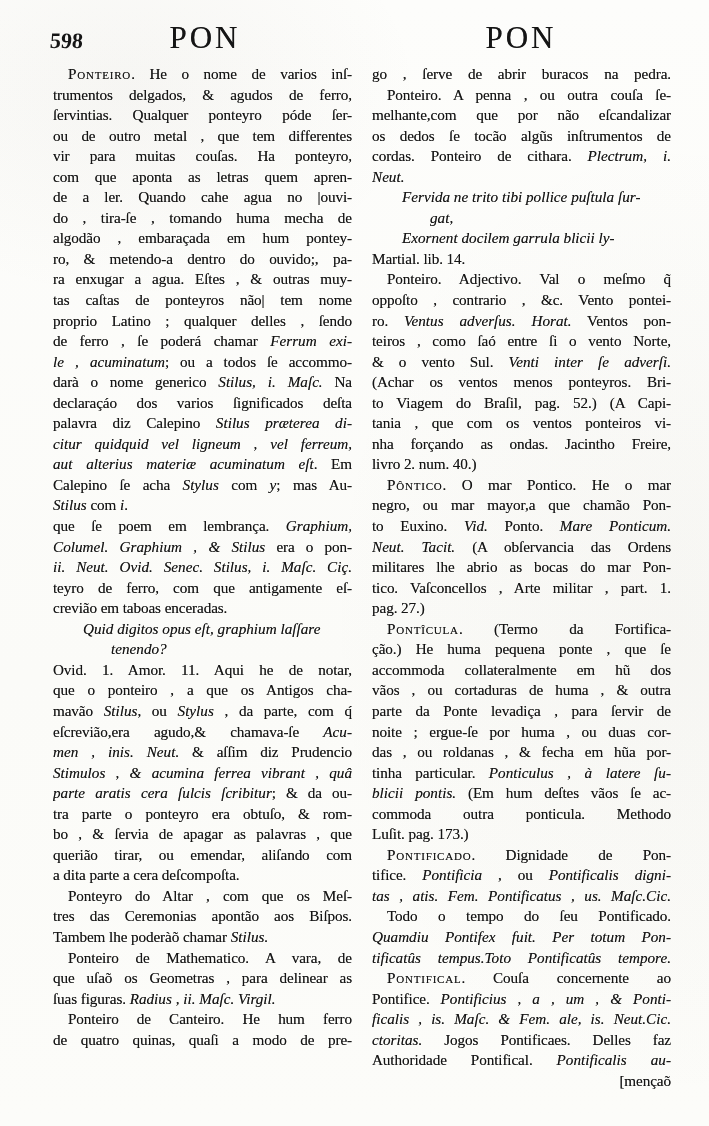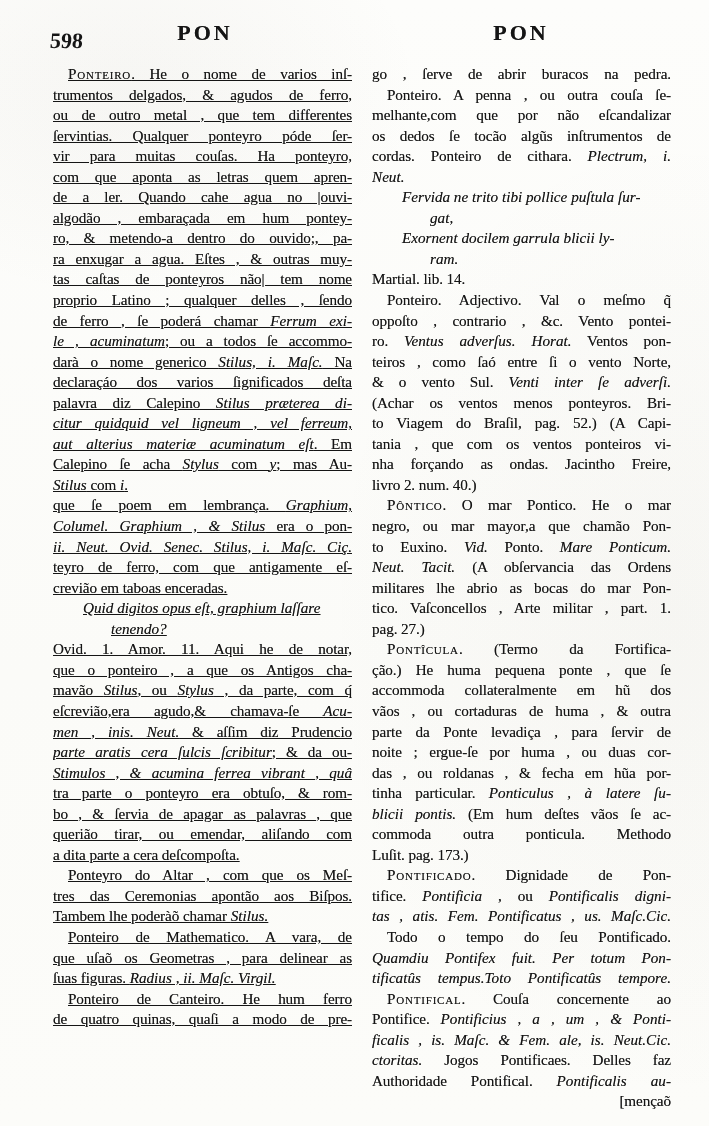--- a/index.html
+++ b/index.html
@@ -18,35 +18,35 @@
       radial-gradient(ellipse 500px 700px at 95% 55%, rgba(120,110,95,0.04), transparent 70%),
       linear-gradient(180deg, #fdfdfb 0%, #fbfbf8 60%, #fcfcf9 100%);
   }
   .pagenum {
     position: absolute; left: 50px; top: 28px;
     font-size: 22px; font-weight: bold;
     transform: skewX(-4deg);
   }
   .runhead {
     position: absolute; top: 20px;
-    font-size: 22px; font-weight: bold; letter-spacing: 3px;
+    font-size: 31px; font-weight: normal; letter-spacing: 3px;
     text-shadow: 0 0 0.6px rgba(0,0,0,0.6);
   }
   .runhead.left  { left: 205px; transform: translateX(-50%); }
   .runhead.right { left: 521px; transform: translateX(-50%); }
 
   .col {
     position: absolute; top: 64px;
     width: 299px;
     font-size: 15.2px;
     line-height: 20.55px;
     text-shadow: 0 0 0.45px rgba(10,10,10,0.55);
     letter-spacing: -0.1px;
   }
-  .col.left  { left: 53px; text-decoration: underline; }
+  .col.left  { left: 53px; }
   .col.right { left: 372px; }
 
   .line { height: 20.55px; overflow: hidden; }
   .line.just { text-align: justify; text-align-last: justify; }
   .line.p1 { text-indent: 15px; }
   .line.p2 { text-indent: 30px; }
   .line.p3 { text-indent: 58px; }
   .line.cw { text-align-last: right; }
 
   .i  { font-style: italic; letter-spacing: 0; }
@@ -55,25 +55,26 @@
 </head>
 <body>
 
 <div class="page">
   <div class="pagenum">598</div>
   <div class="runhead left">PON</div>
   <div class="runhead right">PON</div>
   <div class="col left" id="col-left">
       <div class="line just p1"><span class="sc">Ponteiro</span><span>. He o nome de varios inſ-</span></div>
       <div class="line just"><span>trumentos delgados, &amp; agudos de ferro,</span></div>
+      <div class="line just"><span>ſervintias. Qualquer ponteyro póde ſer-</span></div>
       <div class="line just"><span>ou de outro metal , que tem differentes</span></div>
-      <div class="line just"><span>ſervintias. Qualquer ponteyro póde ſer-</span></div>
       <div class="line just"><span>vir para muitas couſas. Ha ponteyro,</span></div>
       <div class="line just"><span>com que aponta as letras quem apren-</span></div>
       <div class="line just"><span>de a ler. Quando cahe agua no |ouvi-</span></div>
+      <div class="line just"><span>do , tira-ſe , tomando huma mecha de</span></div>
       <div class="line just"><span>algodão , embaraçada em hum pontey-</span></div>
       <div class="line just"><span>ro, &amp; metendo-a dentro do ouvido;, pa-</span></div>
       <div class="line just"><span>ra enxugar a agua. Eſtes , &amp; outras muy-</span></div>
       <div class="line just"><span>tas caſtas de ponteyros não| tem nome</span></div>
       <div class="line just"><span>proprio Latino ; qualquer delles , ſendo</span></div>
       <div class="line just"><span>de ferro , ſe poderá chamar  </span><span class="i">Ferrum exi-</span></div>
       <div class="line just"><span class="i">le , acuminatum</span><span>; ou a todos ſe accommo-</span></div>
       <div class="line just"><span>darà o nome generico </span><span class="i">Stilus, i. Maſc.</span><span> Na</span></div>
       <div class="line just"><span>declaraçáo dos varios ſignificados deſta</span></div>
       <div class="line just"><span>palavra diz Calepino </span><span class="i">Stilus præterea di-</span></div>
@@ -86,22 +87,22 @@
       <div class="line just"><span class="i">ii. Neut. Ovid. Senec. Stilus, i. Maſc. Ciç.</span></div>
       <div class="line just"><span>teyro de ferro, com que antigamente eſ-</span></div>
       <div class="line"><span>crevião em taboas enceradas.</span></div>
       <div class="line p2"><span class="i">Quid digitos opus eſt, graphium laſſare</span></div>
       <div class="line p3"><span class="i">tenendo?</span></div>
       <div class="line just"><span>Ovid. 1. Amor. 11. Aqui he de notar,</span></div>
       <div class="line just"><span>que o ponteiro , a que os Antigos cha-</span></div>
       <div class="line just"><span>mavão </span><span class="i">Stilus</span><span>, ou </span><span class="i">Stylus</span><span> , da parte, com q́</span></div>
       <div class="line just"><span>eſcrevião,era agudo,&amp; chamava-ſe </span><span class="i">Acu-</span></div>
       <div class="line just"><span class="i">men , inis. Neut.</span><span> &amp; aſſim diz Prudencio</span></div>
+      <div class="line just"><span class="i">Stimulos , &amp; acumina ferrea vibrant , quâ</span></div>
       <div class="line just"><span class="i">parte aratis cera ſulcis ſcribitur</span><span>; &amp; da ou-</span></div>
-      <div class="line just"><span class="i">Stimulos , &amp; acumina ferrea vibrant , quâ</span></div>
       <div class="line just"><span>tra parte o ponteyro era obtuſo, &amp; rom-</span></div>
       <div class="line just"><span>bo , &amp; ſervia de apagar as palavras , que</span></div>
       <div class="line just"><span>querião tirar, ou emendar, aliſando com</span></div>
       <div class="line"><span>a dita parte a cera deſcompoſta.</span></div>
       <div class="line just p1"><span>Ponteyro do Altar , com que os Meſ-</span></div>
       <div class="line just"><span>tres das Ceremonias apontão aos Biſpos.</span></div>
       <div class="line"><span>Tambem lhe poderàõ chamar </span><span class="i">Stilus.</span></div>
       <div class="line just p1"><span>Ponteiro de Mathematico. A vara, de</span></div>
       <div class="line just"><span>que uſaõ os Geometras , para delinear as</span></div>
       <div class="line"><span>ſuas figuras. </span><span class="i">Radius , ii. Maſc. Virgil.</span></div>
@@ -111,21 +112,20 @@
   <div class="col right" id="col-right">
       <div class="line just"><span>go , ſerve de abrir buracos na pedra.</span></div>
       <div class="line just p1"><span>Ponteiro. A penna , ou outra couſa ſe-</span></div>
       <div class="line just"><span>melhante,com que por não eſcandalizar</span></div>
       <div class="line just"><span>os dedos ſe tocão algũs inſtrumentos de</span></div>
       <div class="line just"><span>cordas. Ponteiro de cithara. </span><span class="i">Plectrum, i.</span></div>
       <div class="line"><span class="i">Neut.</span></div>
       <div class="line p2"><span class="i">Fervida ne trito tibi pollice puſtula ſur-</span></div>
       <div class="line p3"><span class="i">gat,</span></div>
       <div class="line p2"><span class="i">Exornent docilem garrula blicii ly-</span></div>
-      <div class="line p3"><span class="i">ram.</span></div>
       <div class="line"><span>Martial. lib. 14.</span></div>
       <div class="line just p1"><span>Ponteiro. Adjectivo. Val o meſmo q̃</span></div>
       <div class="line just"><span>oppoſto , contrario , &amp;c. Vento pontei-</span></div>
       <div class="line just"><span>ro. </span><span class="i">Ventus adverſus. Horat.</span><span> Ventos pon-</span></div>
       <div class="line just"><span>teiros , como ſaó entre ſi o vento Norte,</span></div>
       <div class="line just"><span>&amp; o vento Sul. </span><span class="i">Venti inter ſe adverſi.</span></div>
       <div class="line just"><span>(Achar os ventos menos ponteyros. Bri-</span></div>
       <div class="line just"><span>to Viagem do Braſil, pag. 52.) (A Capi-</span></div>
       <div class="line just"><span>tania , que com os ventos ponteiros vi-</span></div>
       <div class="line just"><span>nha forçando as ondas. Jacintho Freire,</span></div>

